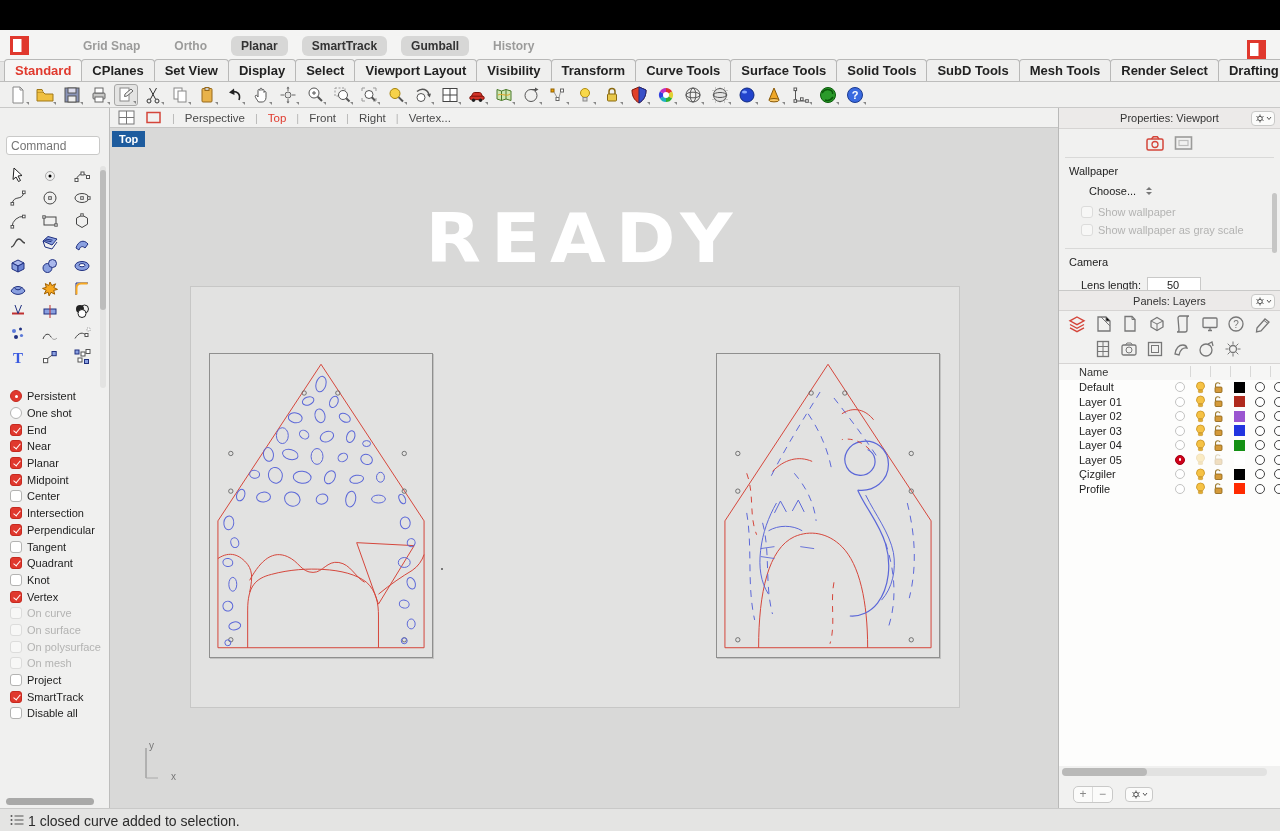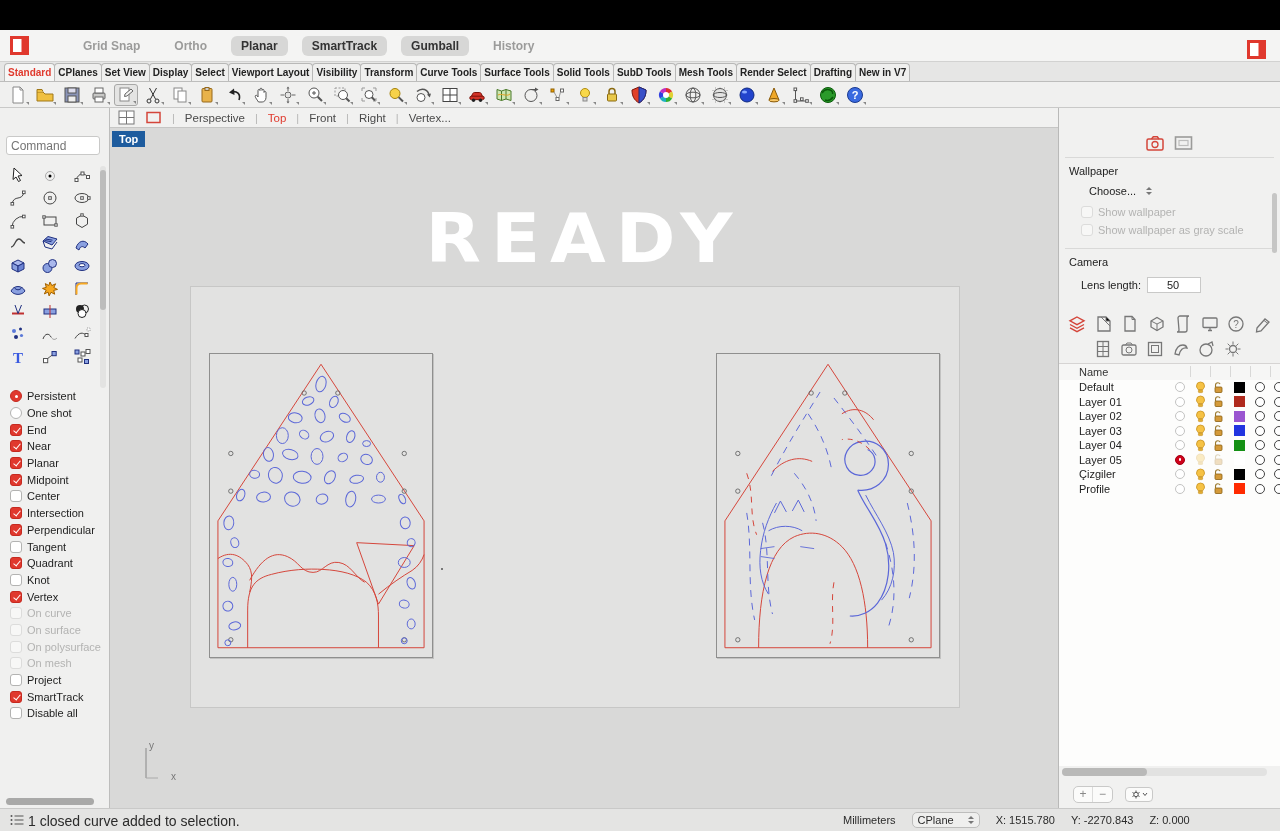--- a/index.html
+++ b/index.html
@@ -16,21 +16,21 @@
   #toggles { display:flex; gap:14px; margin-left:44px; align-items:flex-end; }
   .toggle { font-size:12px; font-weight:bold; color:#9b9b9a; padding:3px 10px; border-radius:6px; cursor:default; }
   .toggle.on { background:#d7d7d6; color:#333; }
   #topbar-right { position:absolute; left:736px; top:36px; display:flex; align-items:center; gap:8px; }
   .tb-mini { width:20px; height:20px; }
   #layer-display { width:160px; height:19px; border:1px solid #d9d9d8; border-radius:4px; background:#fbfbfa; font-size:11px; color:#555; text-align:center; font-family:"Liberation Sans",sans-serif; }
   #corner-logo { position:absolute; left:1247px; top:40px; width:19px; height:19px; }
 
   
   #tabsbar { left:0; top:62px; width:1280px; height:20px; background:#e6e6e5; border-bottom:1px solid #bdbdbc; display:flex; align-items:flex-end; padding-left:4px; }
-  .tab { font-size:10px; font-weight:bold; color:#222; background:#efefee; border:1px solid #b8b8b7; border-bottom:none; border-radius:4px 4px 0 0; padding:3px 3px 3px; margin-right:-1px; white-space:nowrap; }
+  .tab { font-size:13px; font-weight:bold; color:#222; background:#efefee; border:1px solid #b8b8b7; border-bottom:none; border-radius:4px 4px 0 0; padding:3px 10px 3px; margin-right:-1px; white-space:nowrap; }
   .tab.active { color:#e03a2e; background:#f6f6f5; }
 
   
   #iconbar { left:0; top:82px; width:1280px; height:26px; background:#f0f0ef; border-bottom:1px solid #c9c9c8; display:flex; align-items:center; padding-left:6px; gap:3px; }
   .tool-icon { width:24px; height:22px; display:flex; align-items:center; justify-content:center; position:relative; }
   .tool-icon.pressed { border:1px solid #a8a8a7; background:#e4e4e3; border-radius:3px; }
   .tool-icon::after { content:""; position:absolute; right:1px; bottom:1px; border-left:3px solid transparent; border-top:3px solid #888; }
 
   
   #vptabs { left:110px; top:108px; width:948px; height:20px; background:#f1f1f0; border-bottom:1px solid #c6c6c5; display:flex; align-items:center; gap:10px; padding-left:8px; }
@@ -780,20 +780,30 @@
     <svg id="axis-icon" width="50" height="48" viewBox="0 0 50 48">
       <line x1="12" y1="10" x2="12" y2="40" stroke="#888" stroke-width="1"></line>
       <line x1="12" y1="40" x2="24" y2="40" stroke="#aaa" stroke-width="1"></line>
       <text x="15" y="11" font-size="10" fill="#777">y</text>
       <text x="37" y="42" font-size="10" fill="#777">x</text>
     </svg>
     <div id="cursor-dot"></div>
   </div>
 
   <div id="rightpanel" class="abs">
+    <div class="panel-header">
+      <span class="ph-title">Properties: Viewport</span>
+      <span class="gear-btn">
+          <svg width="18" height="11" viewBox="0 0 18 11">
+            <circle cx="6" cy="5.5" r="2.2" fill="none" stroke="#555"></circle>
+            <path d="M6 1.5v1.6M6 7.9v1.6M2.5 3.5l1.4.8M8.1 6.7l1.4.8M2.5 7.5l1.4-.8M8.1 4.3l1.4-.8" stroke="#555"></path>
+            <path d="M13 4l2 2.5L17 4" fill="none" stroke="#555"></path>
+          </svg>
+        </span>
+    </div>
     <div style="position:absolute;left:0;top:21px;width:221px;height:27px;display:flex;justify-content:center;gap:7px;align-items:center">
       <svg width="21" height="18" viewBox="0 0 21 18">
           <rect x="2" y="5" width="16" height="11" rx="1.5" fill="none" stroke="#d4453a" stroke-width="1.5"></rect>
           <circle cx="10" cy="10.5" r="3" fill="none" stroke="#d4453a" stroke-width="1.3"></circle>
           <path d="M6.5 5l1.8-2.3h4L14 5" fill="none" stroke="#d4453a" stroke-width="1.5"></path>
         </svg>
       <svg width="21" height="18" viewBox="0 0 21 18">
           <rect x="2.5" y="3" width="16" height="12" fill="none" stroke="#9b9b9a" stroke-width="1.6"></rect>
           <rect x="6" y="6.5" width="9" height="5" fill="none" stroke="#bdbdbc" stroke-width="1.2"></rect>
         </svg>
@@ -817,20 +827,30 @@
         <span class="osnap-label disabled">Show wallpaper as gray scale</span>
       </div>
     <div style="position:absolute;left:6px;top:140px;width:209px;height:1px;background:#d9d9d8"></div>
     <div style="position:absolute;left:10px;top:148px" class="section-label">Camera</div>
     <div style="position:absolute;left:22px;top:169px;display:flex;align-items:center;gap:6px">
       <span class="section-label">Lens length:</span>
       <input class="mini-input" style="width: 54px; height: 16px;" value="50">
     </div>
     <div id="rp-vscroll"></div>
 
+    <div class="panel-header" style="position:absolute;left:0;top:182px;width:221px;border-top:1px solid #c9c9c8">
+      <span class="ph-title">Panels: Layers</span>
+      <span class="gear-btn">
+          <svg width="18" height="11" viewBox="0 0 18 11">
+            <circle cx="6" cy="5.5" r="2.2" fill="none" stroke="#555"></circle>
+            <path d="M6 1.5v1.6M6 7.9v1.6M2.5 3.5l1.4.8M8.1 6.7l1.4.8M2.5 7.5l1.4-.8M8.1 4.3l1.4-.8" stroke="#555"></path>
+            <path d="M13 4l2 2.5L17 4" fill="none" stroke="#555"></path>
+          </svg>
+        </span>
+    </div>
     <div id="panel-icons-1" style="position:absolute;left:8px;top:206px;width:206px;display:flex;justify-content:space-between">
         <span>
           <svg width="20" height="20" viewBox="0 0 20 20">
             <path d="M10 3l7 3.8-7 3.8L3 6.8z" fill="none" stroke="#d4453a" stroke-width="1.4"></path>
             <path d="M3 10.5l7 3.8 7-3.8M3 13.8l7 3.8 7-3.8" fill="none" stroke="#d4453a" stroke-width="1.4" <="" svg=""></path>
           </svg>
         </span>
         <span>
           <svg width="20" height="20" viewBox="0 0 20 20">
             <path d="M4 3h8l4 4v10H4z" fill="none" stroke="#777" stroke-width="1.3"></path>
@@ -1094,27 +1114,14 @@
   </div>
 
   <div id="statusbar" class="abs">
     <svg id="status-list-icon" width="14" height="12" viewBox="0 0 14 12">
         <circle cx="1.5" cy="2" r="1" fill="#555"></circle>
         <circle cx="1.5" cy="6" r="1" fill="#555"></circle>
         <circle cx="1.5" cy="10" r="1" fill="#555"></circle>
         <path d="M4.5 2h9M4.5 6h9M4.5 10h9" stroke="#555" stroke-width="1.2"></path>
       </svg>
     <span id="status-msg">1 closed curve added to selection.</span>
-    <div id="status-right">
-      <span>Millimeters</span>
-      <span id="cplane-pill">
-        <span>CPlane</span>
-        <span class="updown">
-            <i class="up"></i>
-            <i class="dn"></i>
-          </span>
-      </span>
-      <span class="coord">X: 1515.780</span>
-      <span class="coord">Y: -2270.843</span>
-      <span class="coord">Z: 0.000</span>
-    </div>
   </div>
 </div>
 
 </body></html>

